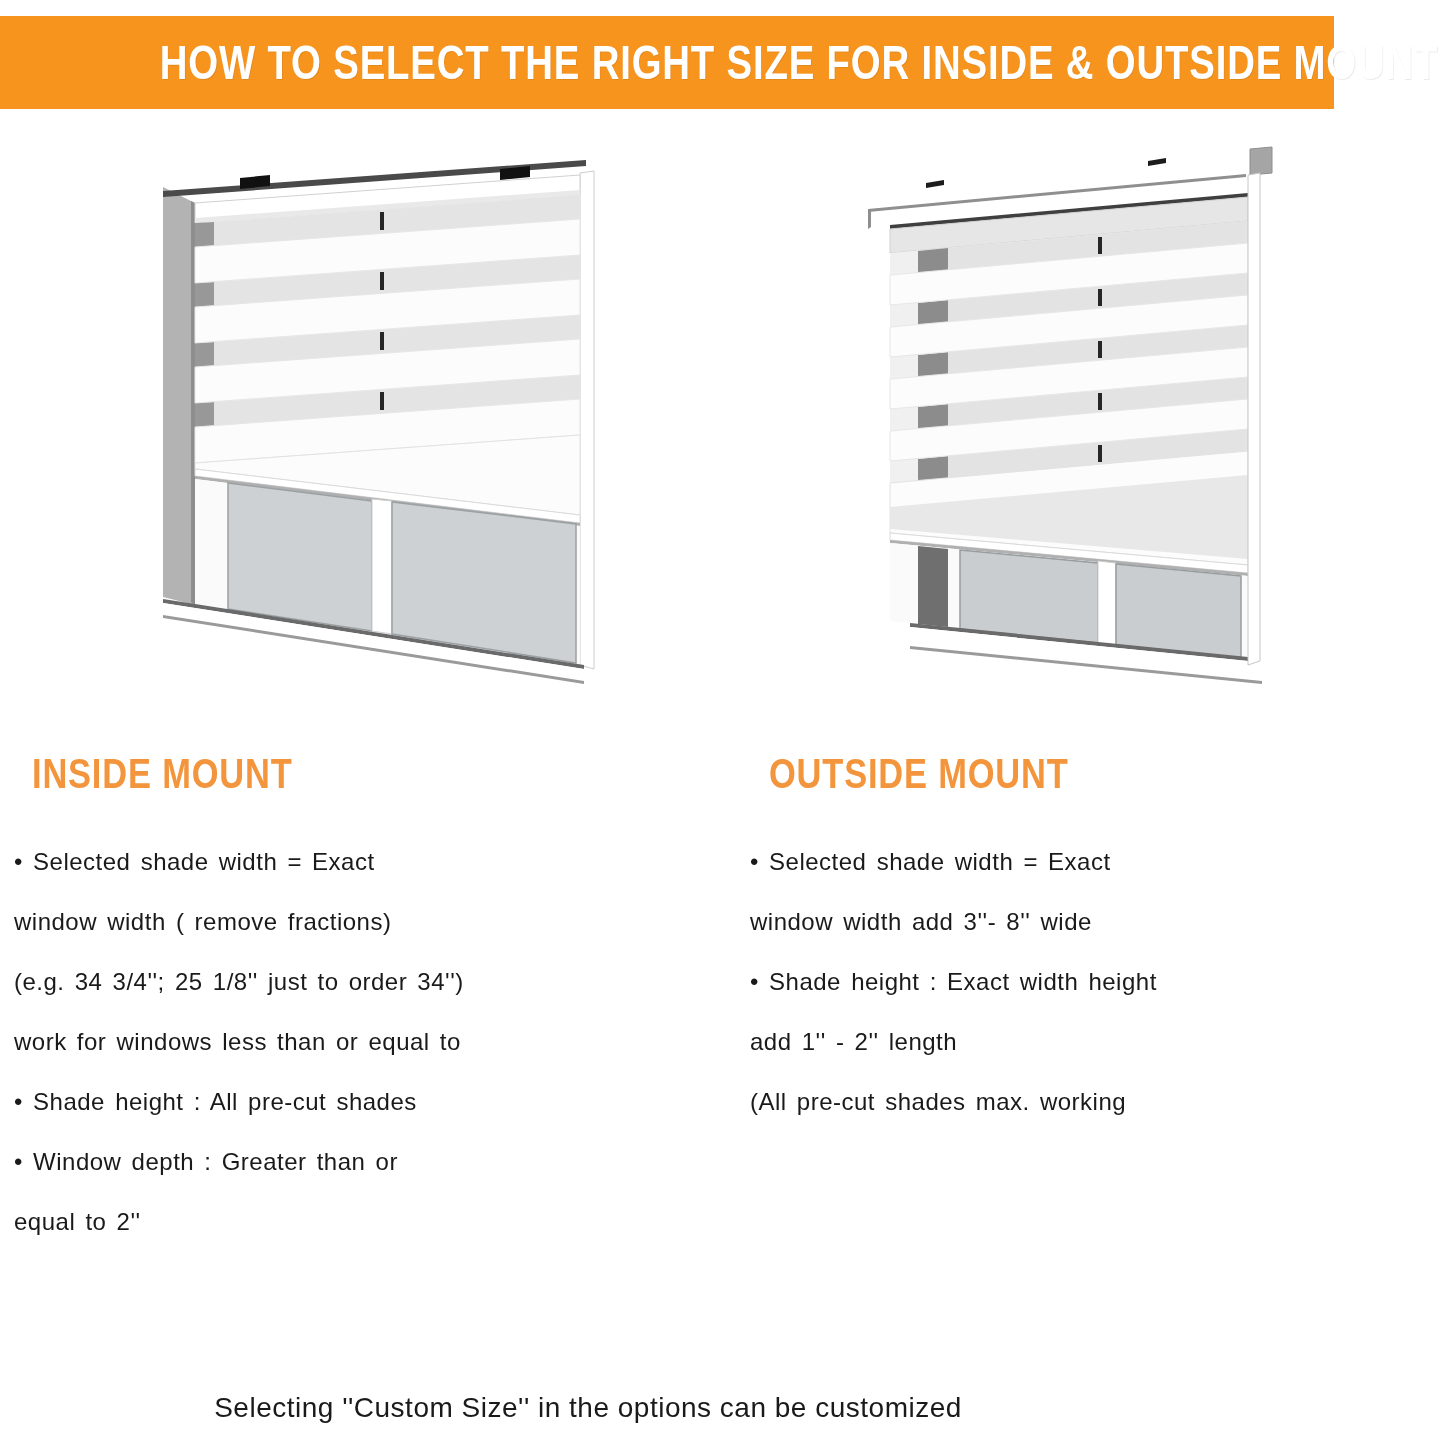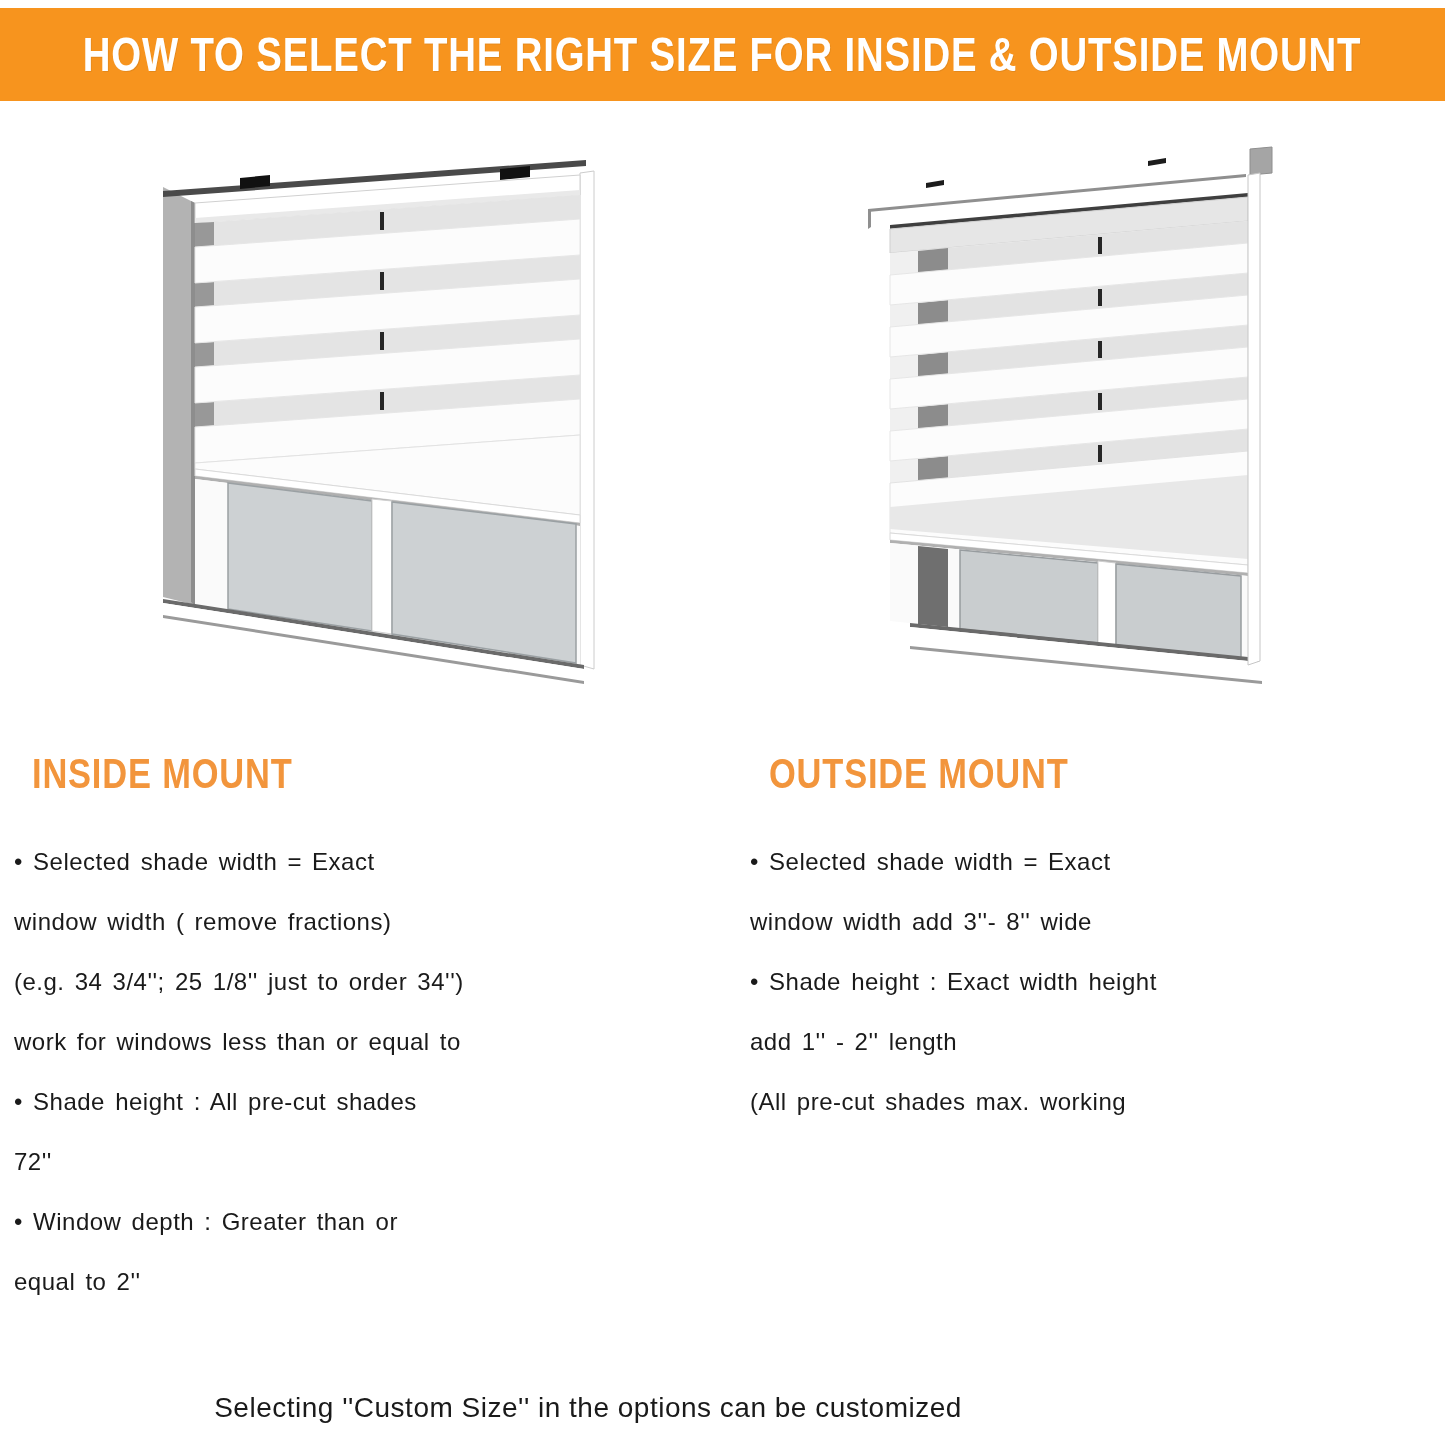--- a/index.html
+++ b/index.html
@@ -10,24 +10,24 @@
   * { box-sizing: border-box; }
   html, body { margin: 0; padding: 0; }
   body {
     width: 1445px; height: 1432px;
     position: relative;
     background: #ffffff;
     overflow: hidden;
     font-family: "Liberation Sans", sans-serif;
   }
   .banner {
-    position: absolute; left: 0; top: 8px;
-    width: 1445px; height: 93px;
+    position: absolute; left: 0; top: 16px;
+    width: 1334px; height: 93px;
     background: var(--banner-bg);
-    display: flex; align-items: center; justify-content: center;
+    display: flex; align-items: center; 
   }
   .banner-title {
     font-weight: 700; font-size: 48px; color: #ffffff;
     white-space: nowrap; letter-spacing: 1px;
     transform: scaleX(0.8);
     text-shadow: 1px 1px 0 rgba(0,0,0,0.08);
   }
   .illus { position: absolute; margin: 0; }
   .illus-inside  { left: 150px; top: 145px; width: 445px; height: 560px; }
   .illus-outside { left: 860px; top: 145px; width: 420px; height: 600px; }
@@ -184,21 +184,20 @@
 
 <h2 class="col-heading heading-inside">INSIDE MOUNT</h2>
 <h2 class="col-heading heading-outside">OUTSIDE MOUNT</h2>
 
 <div class="spec-col spec-inside">
   <div class="spec-line">• Selected shade width = Exact</div>
   <div class="spec-line">window width ( remove fractions)</div>
   <div class="spec-line">(e.g. 34 3/4''; 25 1/8'' just to order 34'')</div>
   <div class="spec-line">work for windows less than or equal to</div>
   <div class="spec-line">• Shade height : All pre-cut shades</div>
-  <div class="spec-line">72''</div>
   <div class="spec-line">• Window depth : Greater than or</div>
   <div class="spec-line">equal to 2''</div>
 </div>
 
 <div class="spec-col spec-outside">
   <div class="spec-line">• Selected shade width = Exact</div>
   <div class="spec-line">window width add 3''- 8'' wide</div>
   <div class="spec-line">• Shade height : Exact width height</div>
   <div class="spec-line">add 1'' - 2'' length</div>
   <div class="spec-line">(All pre-cut shades max. working</div>

